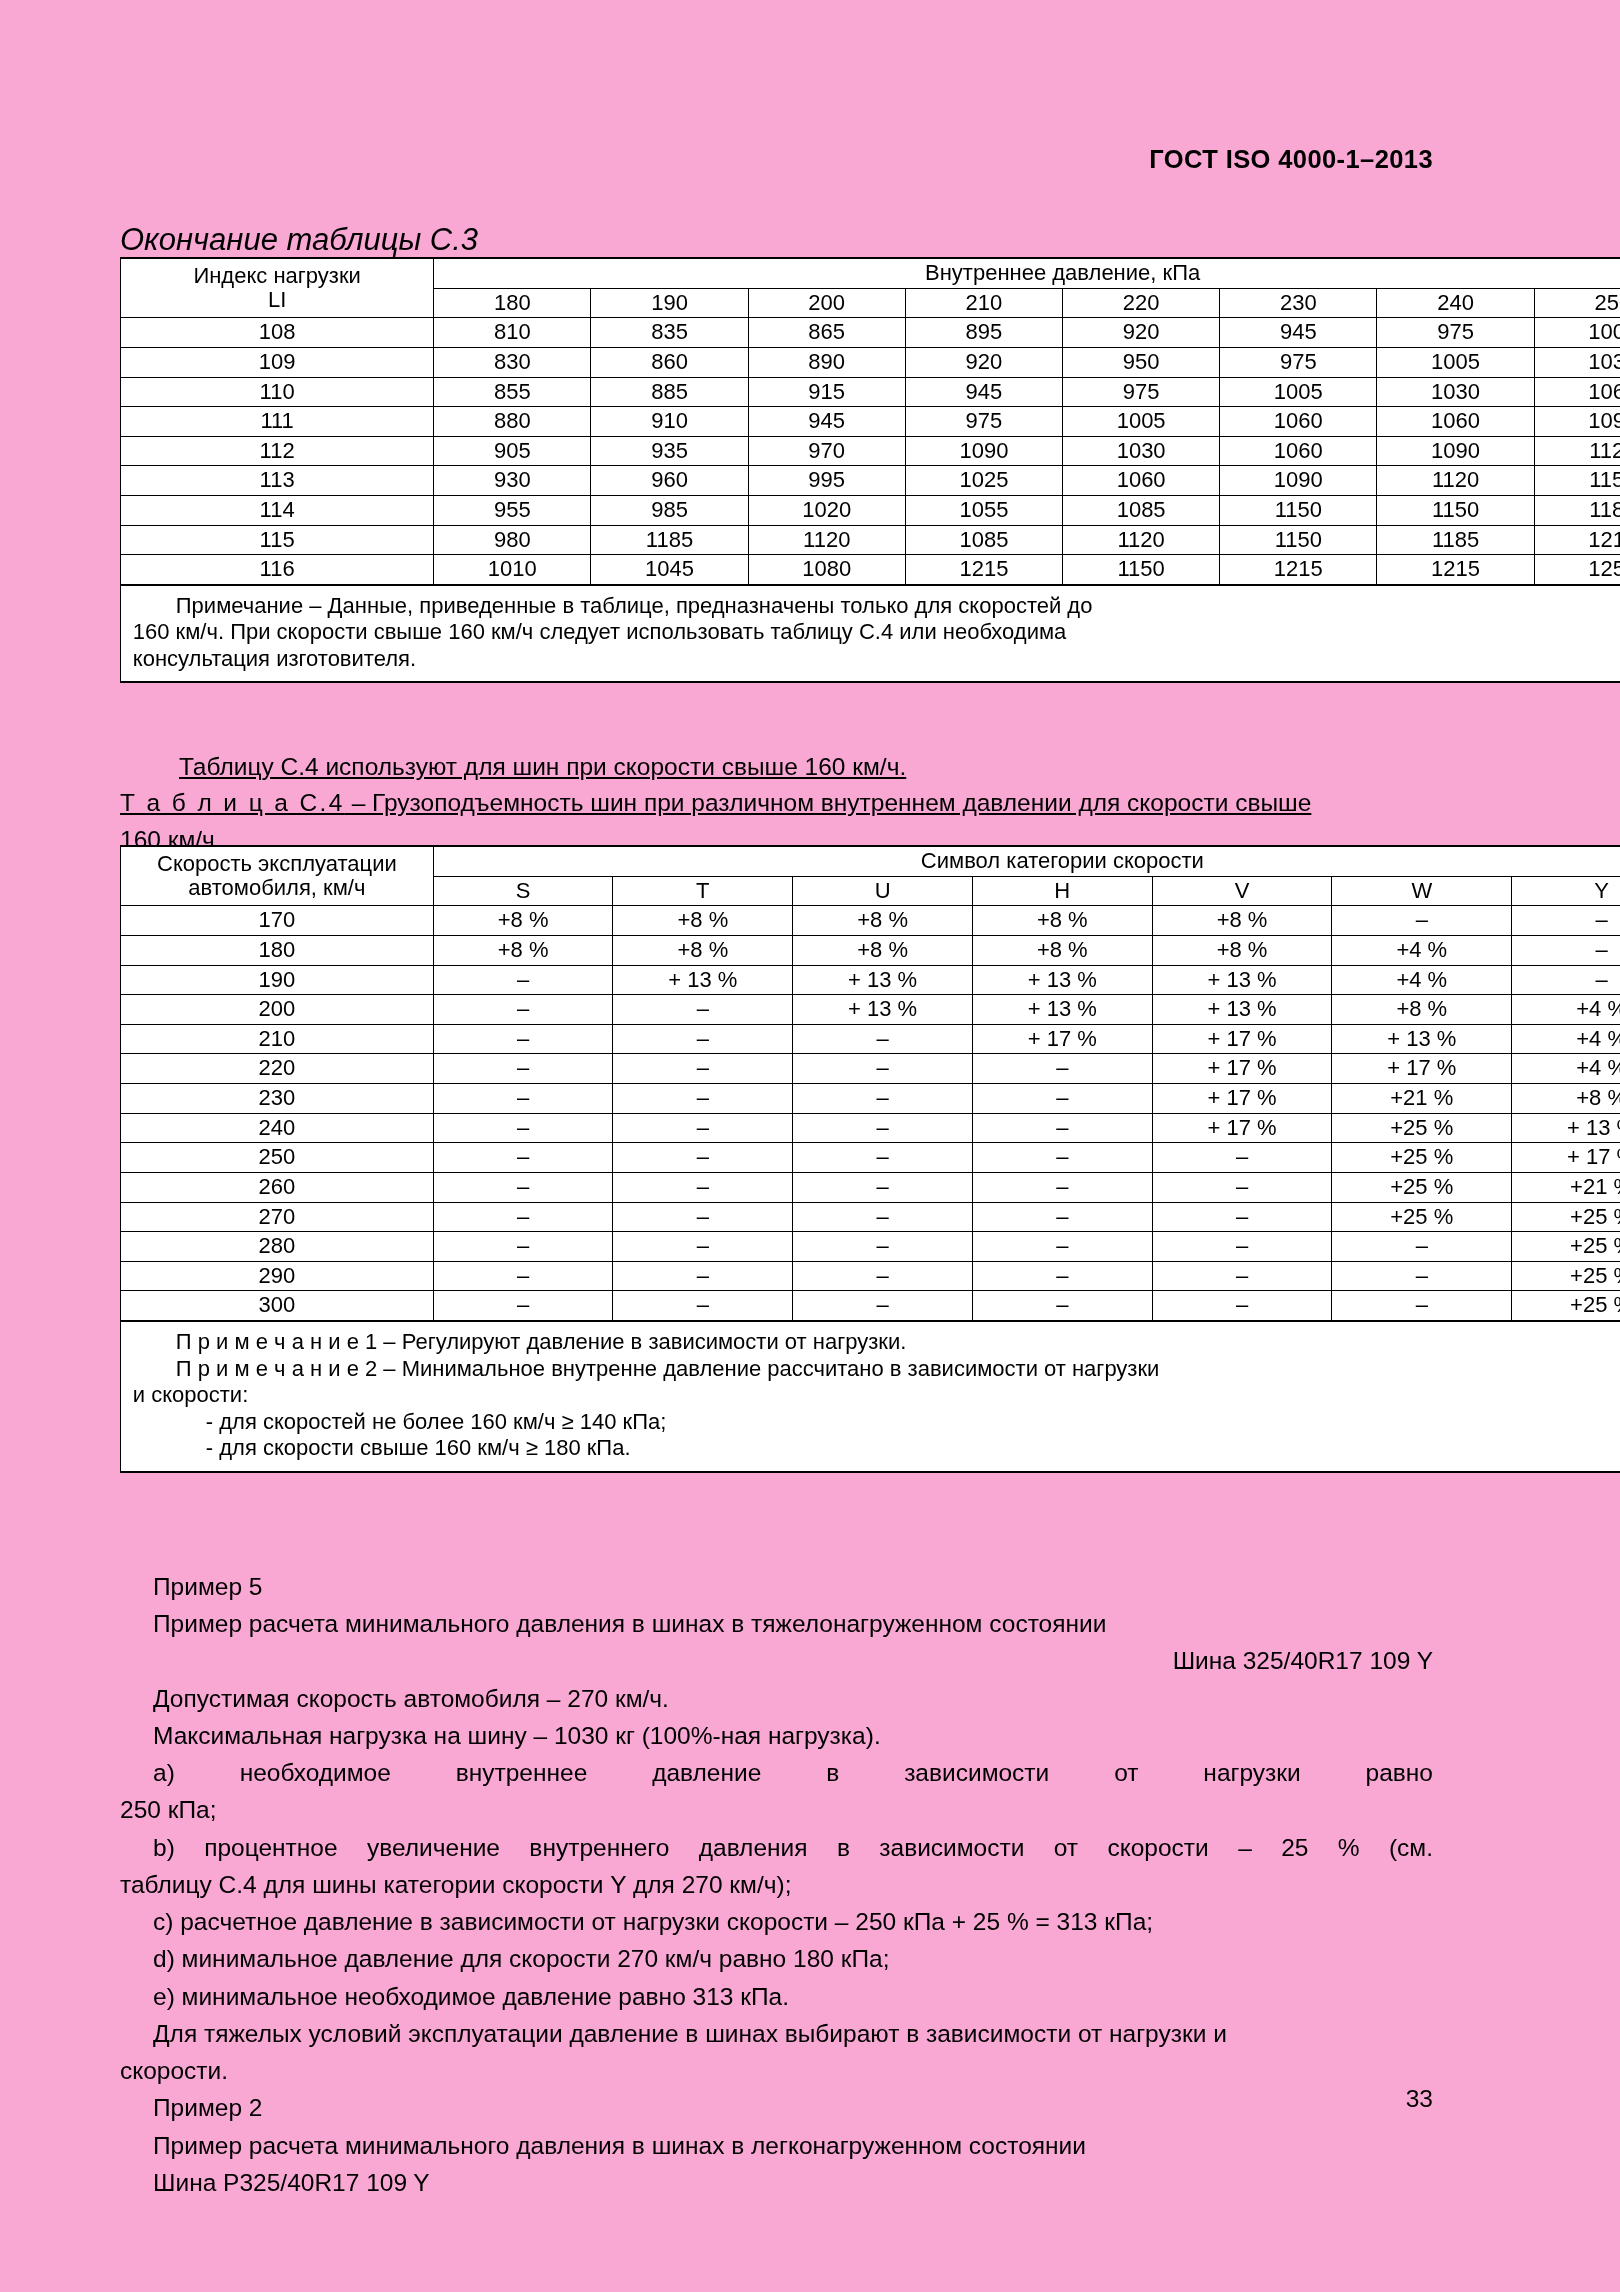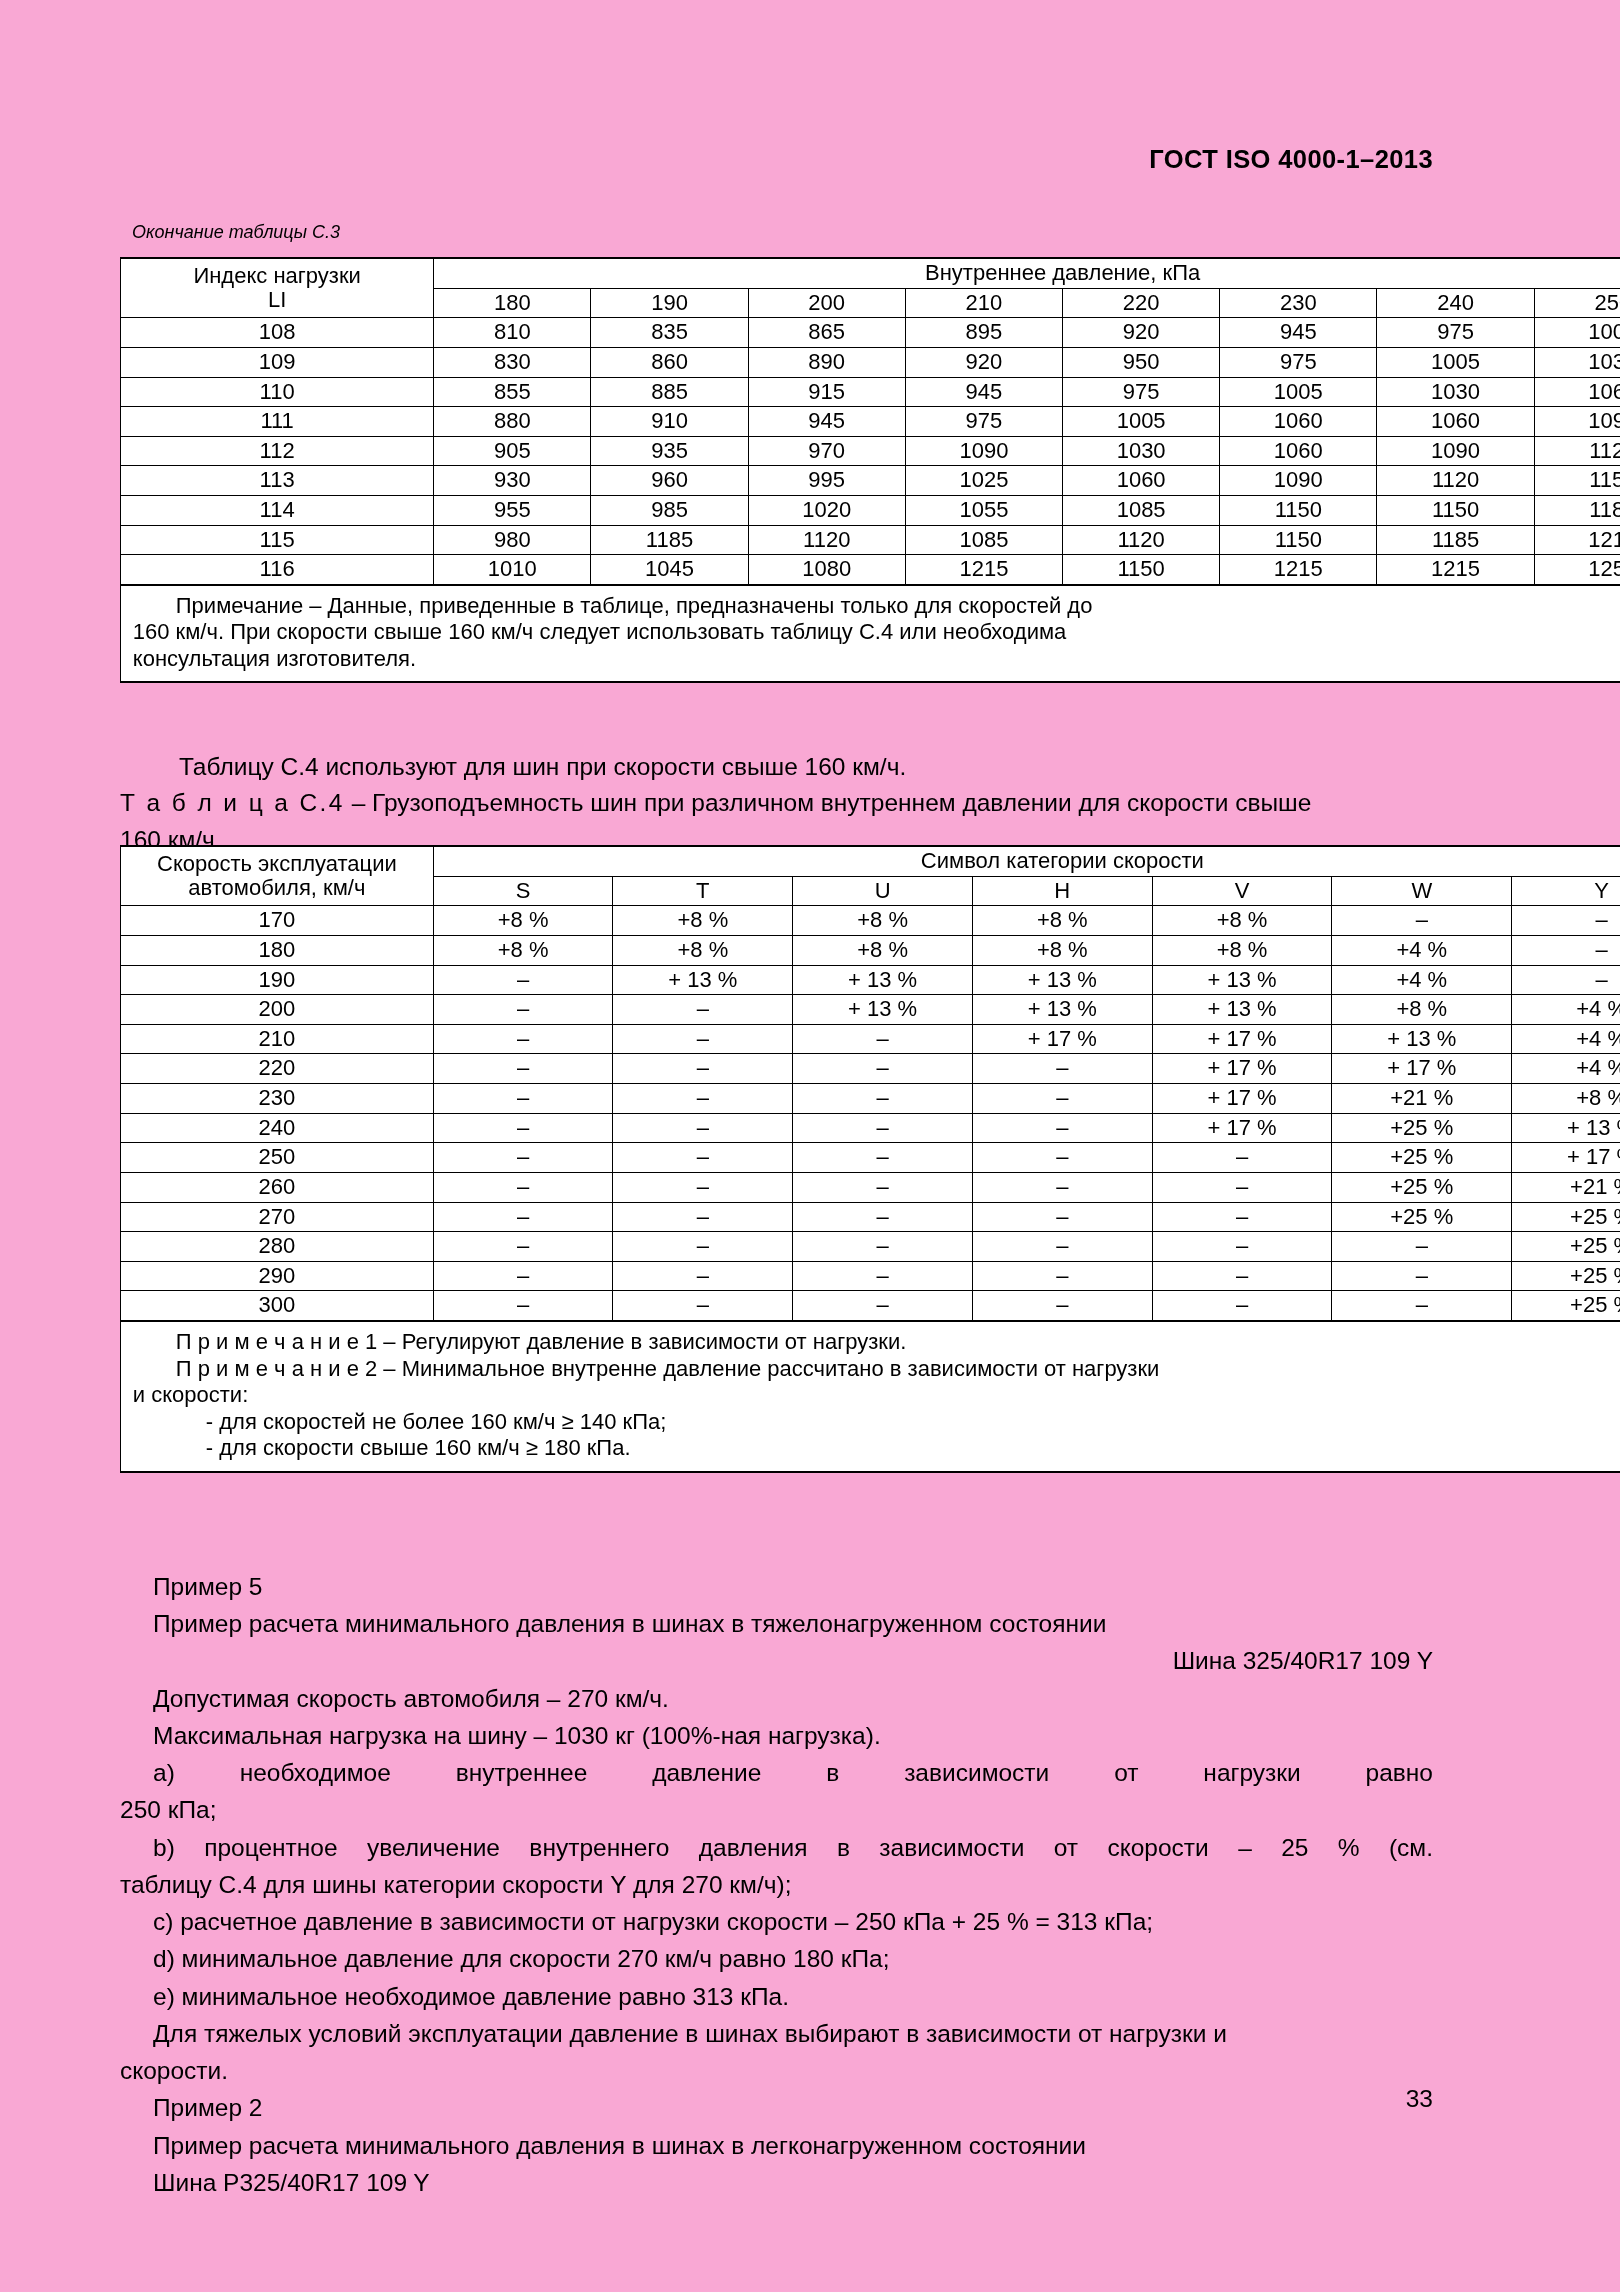--- a/index.html
+++ b/index.html
@@ -36,23 +36,22 @@
     font-weight: bold;
     letter-spacing: 0.4px;
     white-space: nowrap;
   }
 
   
   .tbl-caption-italic {
     position: absolute;
     left: 0;
     top: 222px;
-    font-size: 18px;
+    font-size: 31px;
     font-style: italic;
-    margin-left: 12px;
   }
 
   
   table.gost {
     border-collapse: collapse;
     table-layout: fixed;
     width: 1572px;
     font-size: 22px;
   }
   table.gost td, table.gost th {
@@ -85,20 +84,21 @@
     width: 1313px;
   }
   
   .mid-text {
     position: absolute;
     left: 0;
     top: 749px;
     width: 1313px;
     font-size: 24.5px;
     line-height: 1.48;
+    text-decoration: underline;
   }
   .mid-text .p1 { text-indent: 59px; margin: 0; }
   .mid-text .p2 { margin: 0; }
   .sp-letters { letter-spacing: 2.4px; }
 
   
   .wrap-c4 {
     position: absolute;
     left: 0;
     top: 845px;

